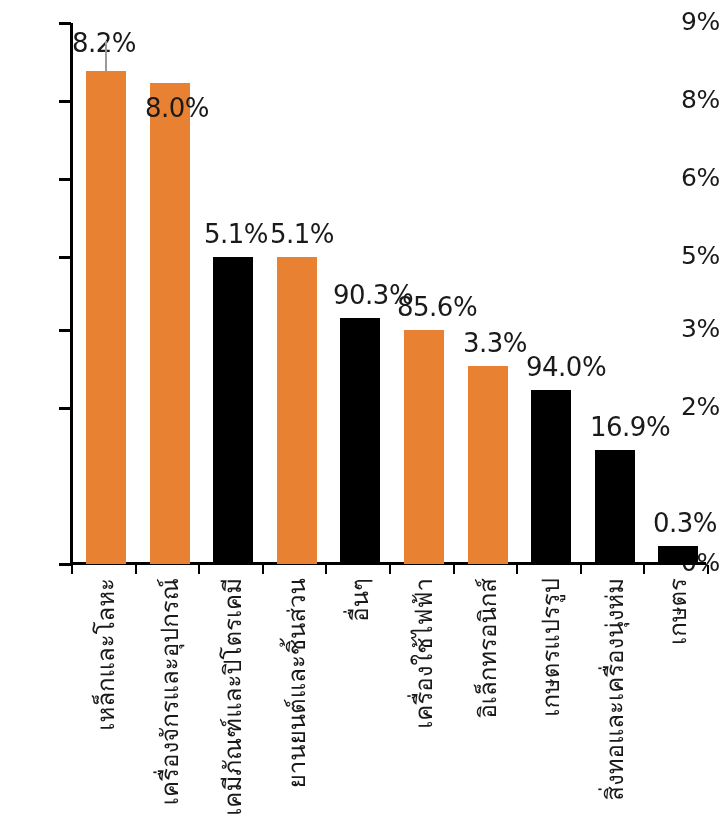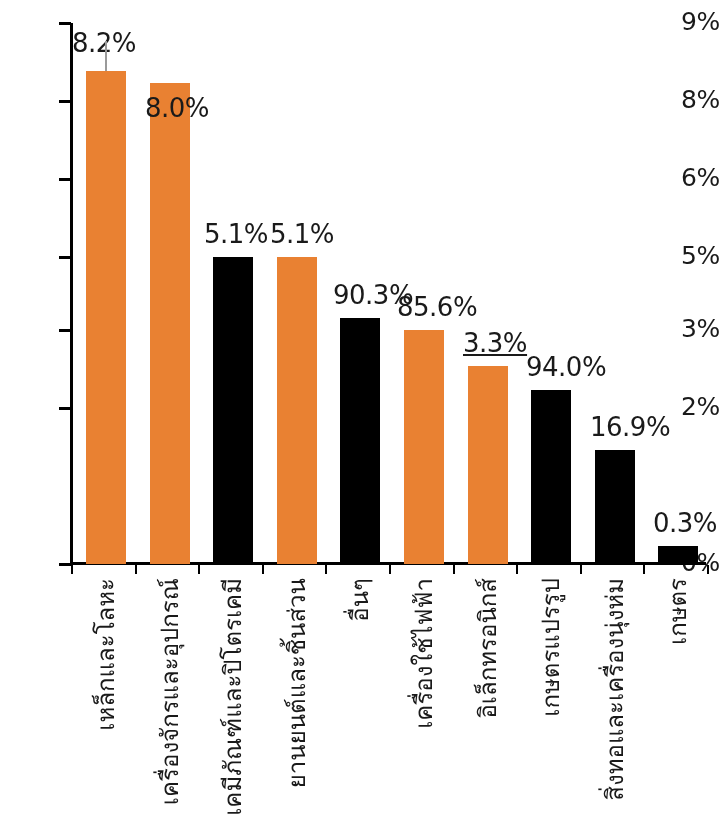--- a/index.html
+++ b/index.html
@@ -156,21 +156,21 @@
       <div class="bar" title="เกษตร 0.3%" style="left: 658px; top: 546px; height: 18px; background: rgb(0, 0, 0);"></div>
     </div>
 
   <div id="value-labels">
       <div class="value-label" style="left: 72px; top: 28px; width: 60px; text-align: left;">8.2%</div>
       <div class="value-label" style="left: 145px; top: 45px; width: 60px; text-align: center; margin-top: 48px;">8.0%</div>
       <div class="value-label" style="left: 204px; top: 219px; width: 60px; text-align: center;">5.1%</div>
       <div class="value-label" style="left: 270px; top: 219px; width: 60px; text-align: center;">5.1%</div>
       <div class="value-label" style="left: 333px; top: 280px; width: 60px; text-align: center;">90.3%</div>
       <div class="value-label" style="left: 397px; top: 292px; width: 60px; text-align: center;">85.6%</div>
-      <div class="value-label" style="left: 463px; top: 328px; width: 60px; text-align: center; text-decoration: underline;">3.3%</div>
+      <div class="value-label" style="left: 463px; top: 328px; width: 60px; text-align: center;">3.3%</div>
       <div class="value-label" style="left: 526px; top: 352px; width: 60px; text-align: center;">94.0%</div>
       <div class="value-label" style="left: 590px; top: 412px; width: 60px; text-align: center;">16.9%</div>
       <div class="value-label" style="left: 653px; top: 508px; width: 60px; text-align: center;">0.3%</div>
     </div>
 
   <div id="annotations">
       <div class="leader-line" style="left: 105px; top: 41px; height: 30px;"></div>
     </div>
 
   <div id="cat-labels">

